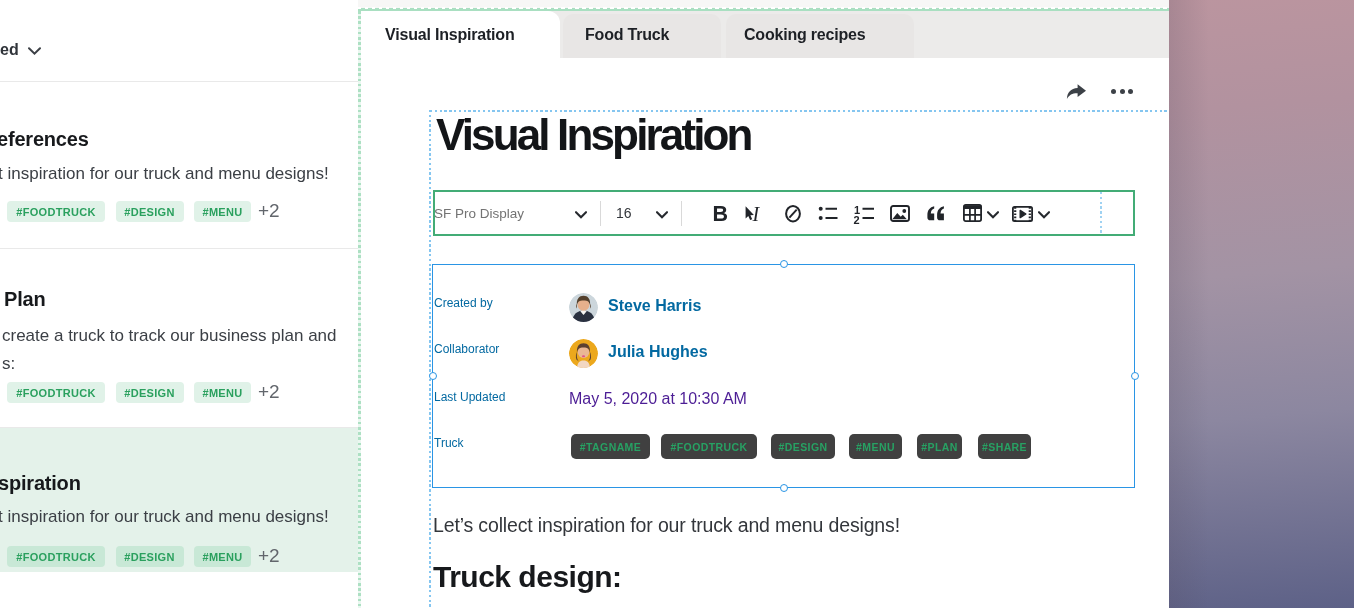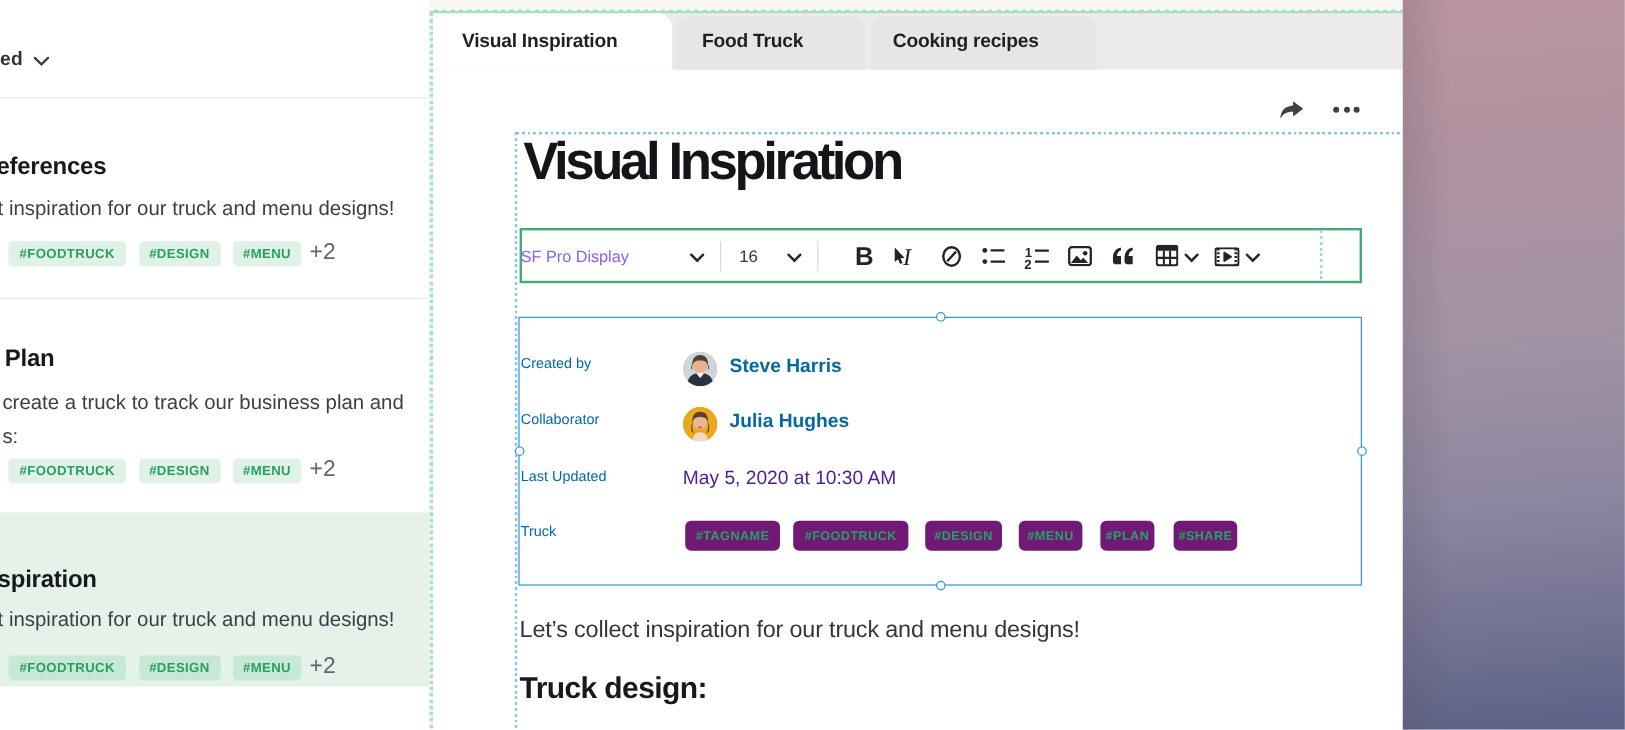--- a/index.html
+++ b/index.html
@@ -44,38 +44,38 @@
 
   
   .dashH { position:absolute; left:430px; top:110px; width:739px; height:2px; background:repeating-linear-gradient(90deg,#85c6f0 0 2.4px,rgba(255,255,255,0) 2.4px 4.8px); }
   .dashV { position:absolute; left:429px; top:110px; width:2px; height:498px; background:repeating-linear-gradient(180deg,#85c6f0 0 2.4px,rgba(255,255,255,0) 2.4px 4.8px); }
   .dashV2 { position:absolute; z-index:3; left:1100px; top:192px; width:2px; height:42px; background:repeating-linear-gradient(180deg,#9fd2f2 0 2.4px,rgba(255,255,255,0) 2.4px 4.8px); }
 
   #title { position:absolute; left:436px; top:112.8px; font-size:44px; font-weight:700; color:#131518; letter-spacing:-2.85px; line-height:1; }
 
   
   #toolbar { position:absolute; left:433px; top:190px; width:702px; height:46px; border:2px solid #43ac76; background:#fff; }
-  .tb-font { position:absolute; left:434px; top:206px; font-size:13.5px; color:#8b5cf6; }
+  .tb-font { position:absolute; left:434px; top:206px; font-size:13.5px; color:#737373; }
   .tb-size { position:absolute; left:616px; top:205px; font-size:14px; color:#33363b; }
   .tb-div { position:absolute; top:201px; width:0; height:25px; border-left:1px solid #d9d9d9; }
   .tb-B { position:absolute; left:712.5px; top:204.2px; font-size:21.5px; font-weight:800; color:#212429; line-height:1; }
 
   
   #metabox { position:absolute; left:432px; top:264px; width:703px; height:224px; border:1.6px solid #2a95e5; }
   .handle { position:absolute; width:8px; height:8px; border-radius:50%; background:#fff; border:1.6px solid #2a95e5; }
   .mlabel { position:absolute; left:434px; font-size:12px; color:#0369a1; line-height:1; }
   .mname { position:absolute; left:608px; font-size:16px; font-weight:700; color:#0369a1; line-height:1; }
   .avatar { position:absolute; left:569px; width:29px; height:29px; border-radius:50%; overflow:hidden; }
   .mdate { position:absolute; left:569px; font-size:16px; color:#4c1d95; line-height:1;text-align:center; }
   .mtags { position:absolute; left:0; top:434px; width:1160px; height:25px; }
-  .mpill { position:absolute; height:25px; border-radius:5px; background:#701a75; color:#27a163; font-size:10.5px; font-weight:700;
+  .mpill { position:absolute; height:25px; border-radius:5px; background:#404040; color:#27a163; font-size:10.5px; font-weight:700;
      letter-spacing:0.4px; display:flex; align-items:center; justify-content:center; }
 
   #bodyline { position:absolute; left:433px; top:515.5px; font-size:19.5px; color:#33363b; letter-spacing:-0.15px; line-height:1; }
-  #heading2 { position:absolute; left:433px; top:561.5px; font-size:25px; font-weight:700; color:#17191c; letter-spacing:-0.5px; line-height:1; }
+  #heading2 { position:absolute; left:433px; top:561.5px; font-size:30px; font-weight:700; color:#17191c; letter-spacing:-0.5px; line-height:1; }
 
   
   #grad { position:absolute; left:1169px; top:0; width:185px; height:608px;
     background:linear-gradient(175deg, #bb959f 0%, #b2929f 18%, #a393a4 45%, #8c87a0 68%, #5d6187 100%); }
   #gradshade { position:absolute; left:1169px; top:0; width:40px; height:608px;
     background:linear-gradient(90deg, rgba(80,70,90,0.18), rgba(80,70,90,0)); }
 </style>
 </head>
 <body>
 

